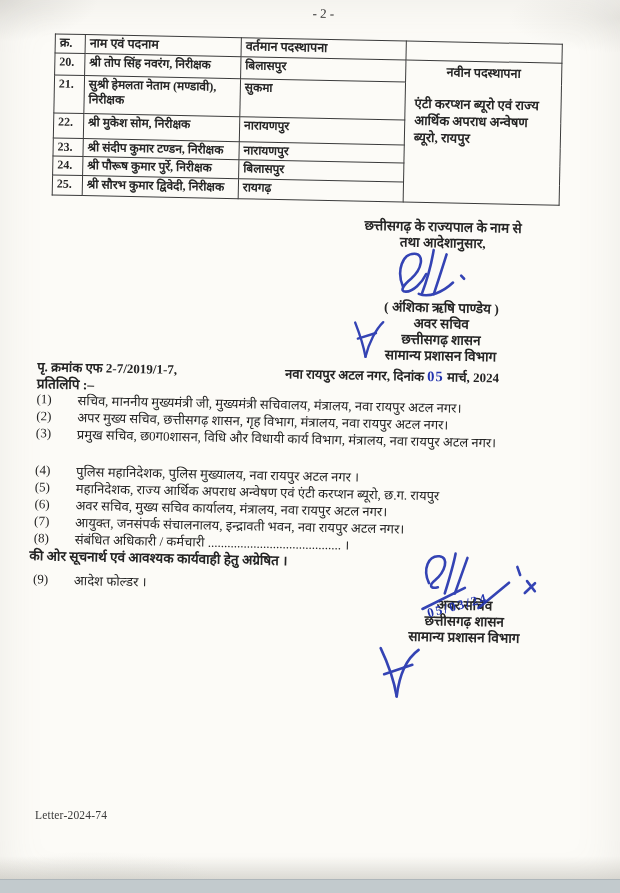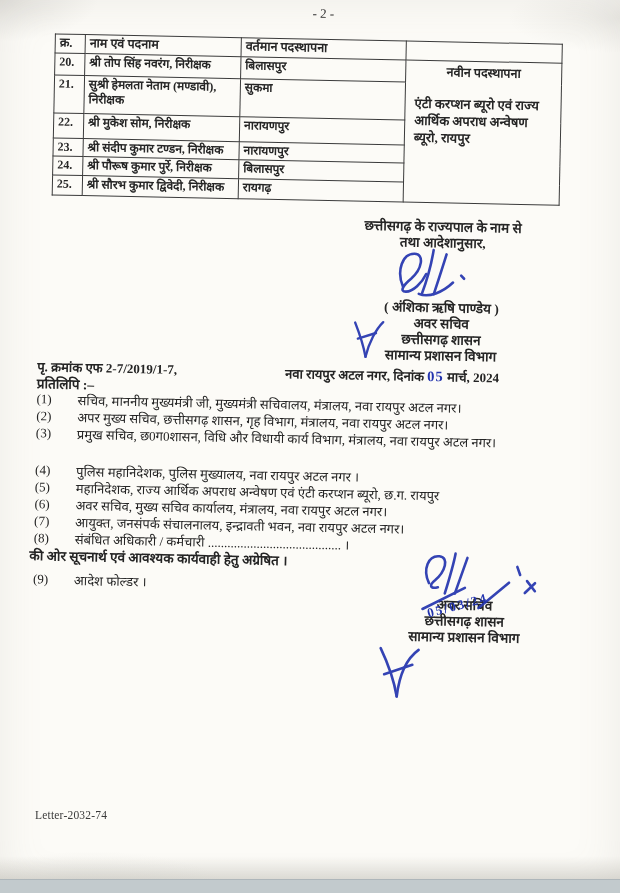--- a/index.html
+++ b/index.html
@@ -195,16 +195,16 @@
     <svg class="abs" style="left:387px; top:637px;" width="48" height="60" viewBox="0 0 48 60">
       <g fill="none" stroke="#2334ae" stroke-width="2.6" stroke-linecap="round" opacity="0.92">
         <path d="M6,4 C14,20 20,36 23,52"></path>
         <path d="M23,52 C25,32 32,14 44,5"></path>
         <path d="M10,30 L38,20"></path>
       </g>
     </svg>
 
   </div>
 
-  <div class="footer-code">Letter-2032-74</div>
+  <div class="footer-code">Letter-2024-74</div>
   <div class="edge-fade"></div>
   <div class="edge-strip"></div>
 </div>
 
 </body></html>

